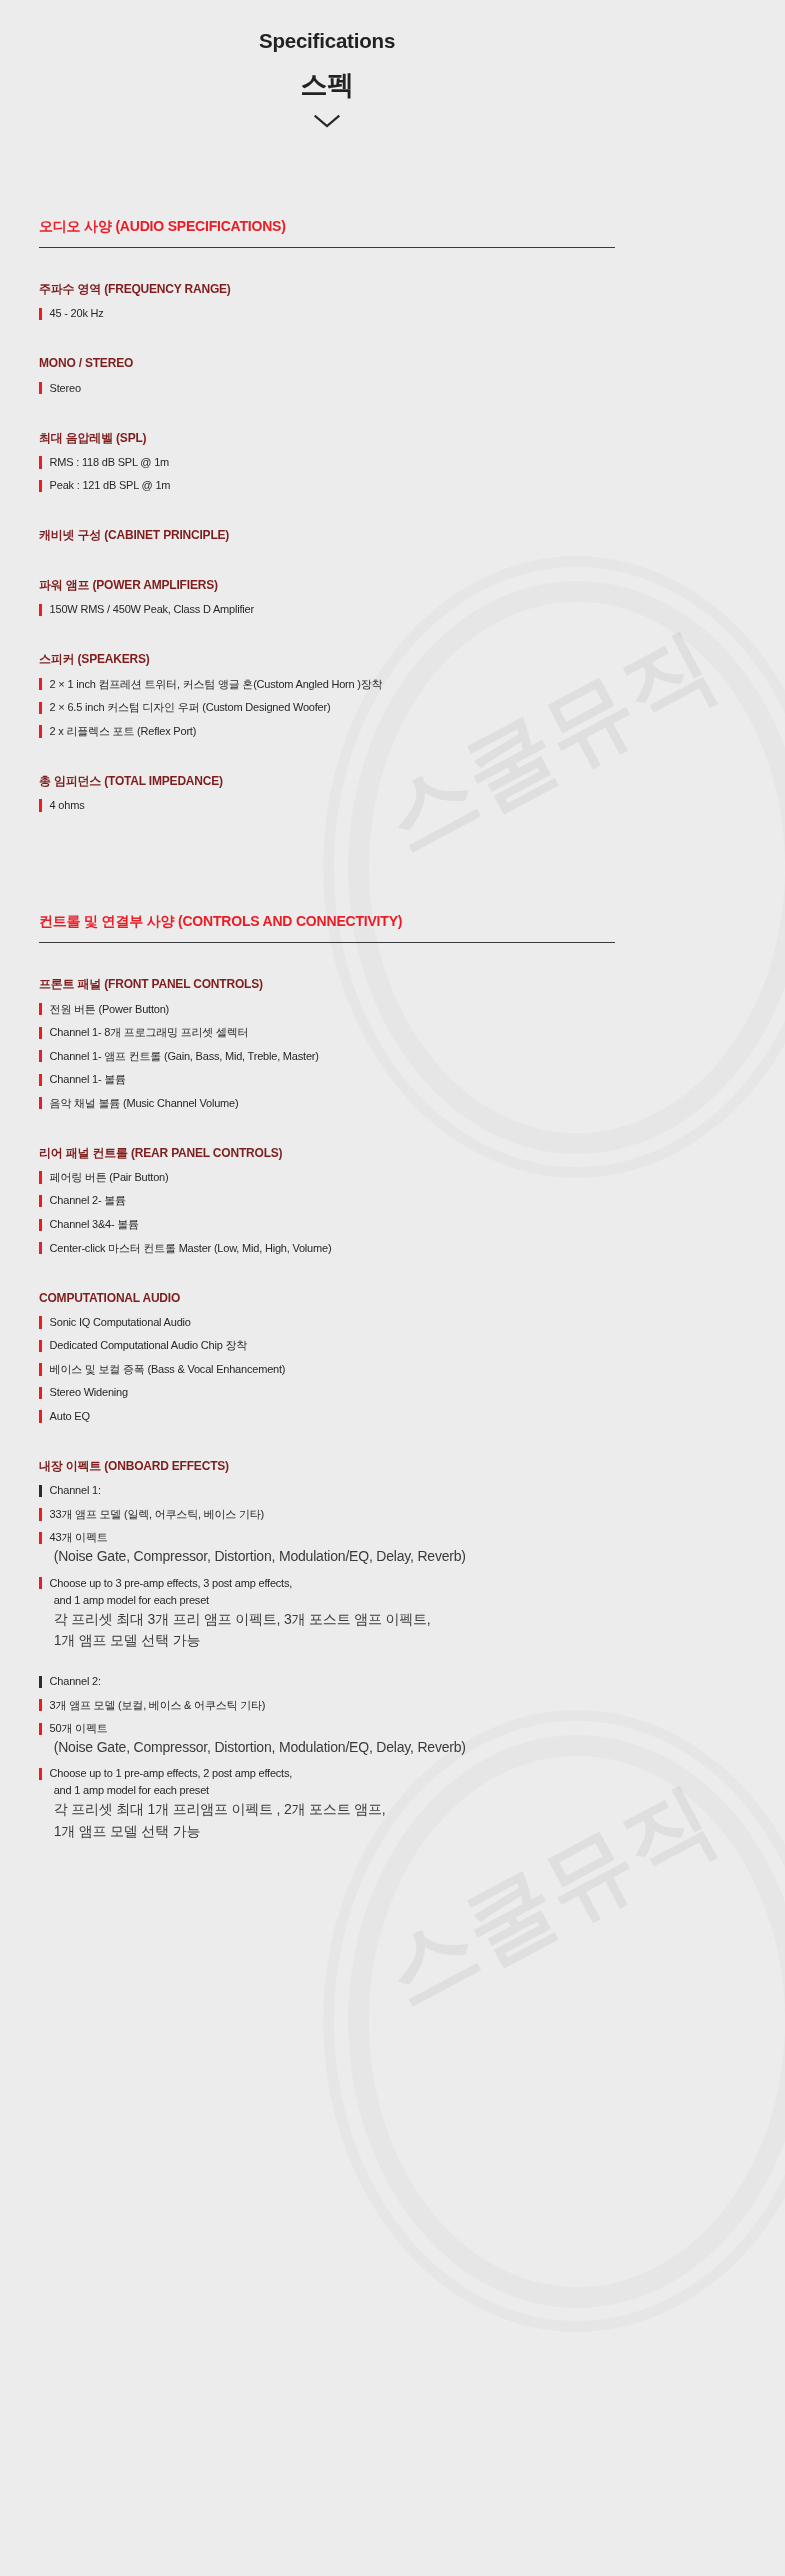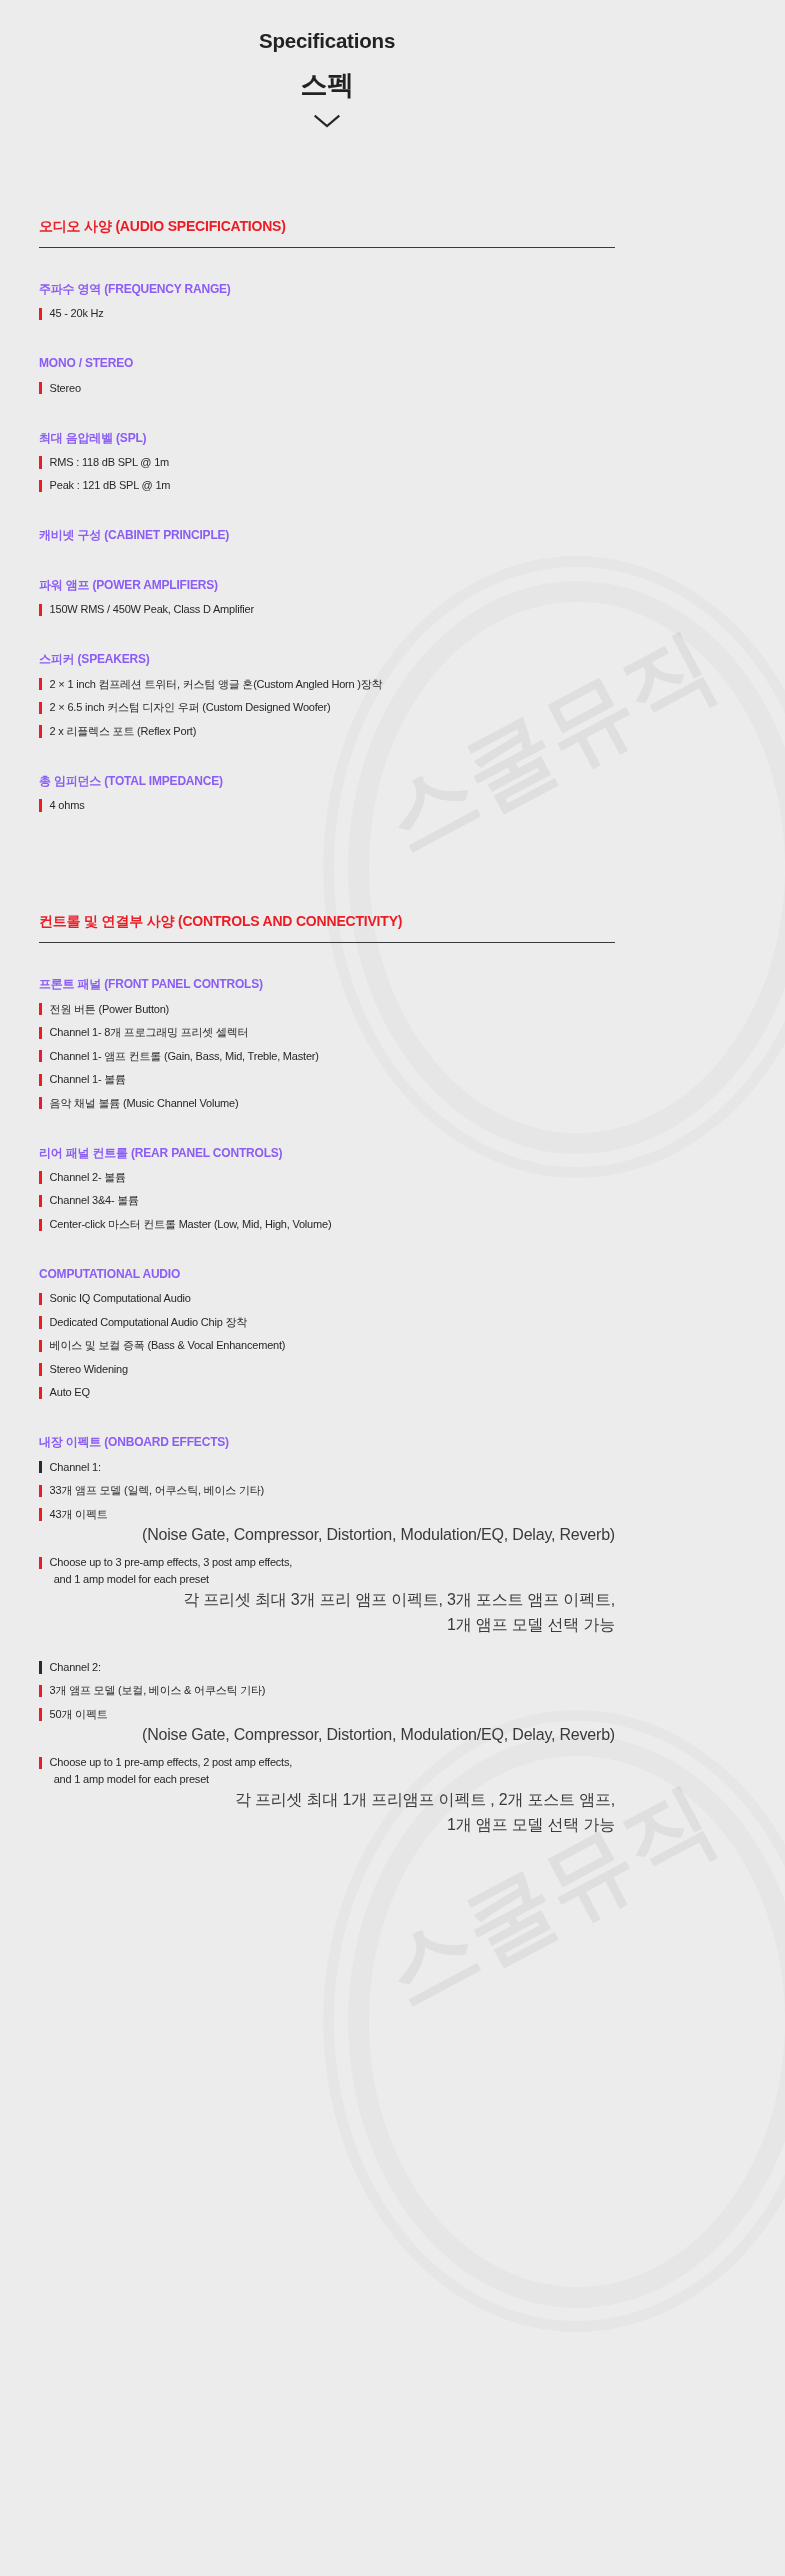--- a/index.html
+++ b/index.html
@@ -111,21 +111,21 @@
     margin: 11.5px 0 0 0;
     width: 100%;
   }
 
   
   .group { margin-top: 33px; }
 
   .group-label {
     font-size: 12px;
     font-weight: 700;
-    color: #8b5cf6;
+    color: #7f1d1d;
     letter-spacing: -0.2px;
     line-height: 1.4;
     margin-bottom: 7.4px;
   }
 
   ul.items { list-style: none; }
 
   li.item {
     position: relative;
     font-size: 11px;
@@ -150,24 +150,23 @@
   }
   li.item.nobar::before { display: none; }
 
   li.item .cont {
     display: block;
     padding-left: 4.1px;
   }
 
   li.item .sub {
     display: block;
-    font-size: 16px;
+    font-size: 14px;
     color: #3a3a3a;
     padding-left: 4.1px;
-    text-align: right;
   }
 </style>
 </head>
 <body>
 
 <div class="bg-layer">
   <div class="wm-ring r1"></div>
   <div class="wm-ring r2"></div>
   <div class="wm-text w1">스쿨뮤직</div>
   <div class="wm-ring r3"></div>
@@ -245,20 +244,21 @@
             <li class="item"><span>전원 버튼 (Power Button)</span></li>
             <li class="item"><span>Channel 1- 8개 프로그래밍 프리셋 셀렉터</span></li>
             <li class="item"><span>Channel 1- 앰프 컨트롤 (Gain, Bass, Mid, Treble, Master)</span></li>
             <li class="item"><span>Channel 1- 볼륨</span></li>
             <li class="item"><span>음악 채널 볼륨 (Music Channel Volume)</span></li>
           </ul>
         </div>
         <div class="group">
           <div class="group-label">리어 패널 컨트롤 (REAR PANEL CONTROLS)</div>
           <ul class="items">
+            <li class="item"><span>페어링 버튼 (Pair Button)</span></li>
             <li class="item"><span>Channel 2- 볼륨</span></li>
             <li class="item"><span>Channel 3&amp;4- 볼륨</span></li>
             <li class="item"><span>Center-click 마스터 컨트롤 Master (Low, Mid, High, Volume)</span></li>
           </ul>
         </div>
         <div class="group">
           <div class="group-label">COMPUTATIONAL AUDIO</div>
           <ul class="items">
             <li class="item"><span>Sonic IQ Computational Audio</span></li>
             <li class="item"><span>Dedicated Computational Audio Chip 장착</span></li>

